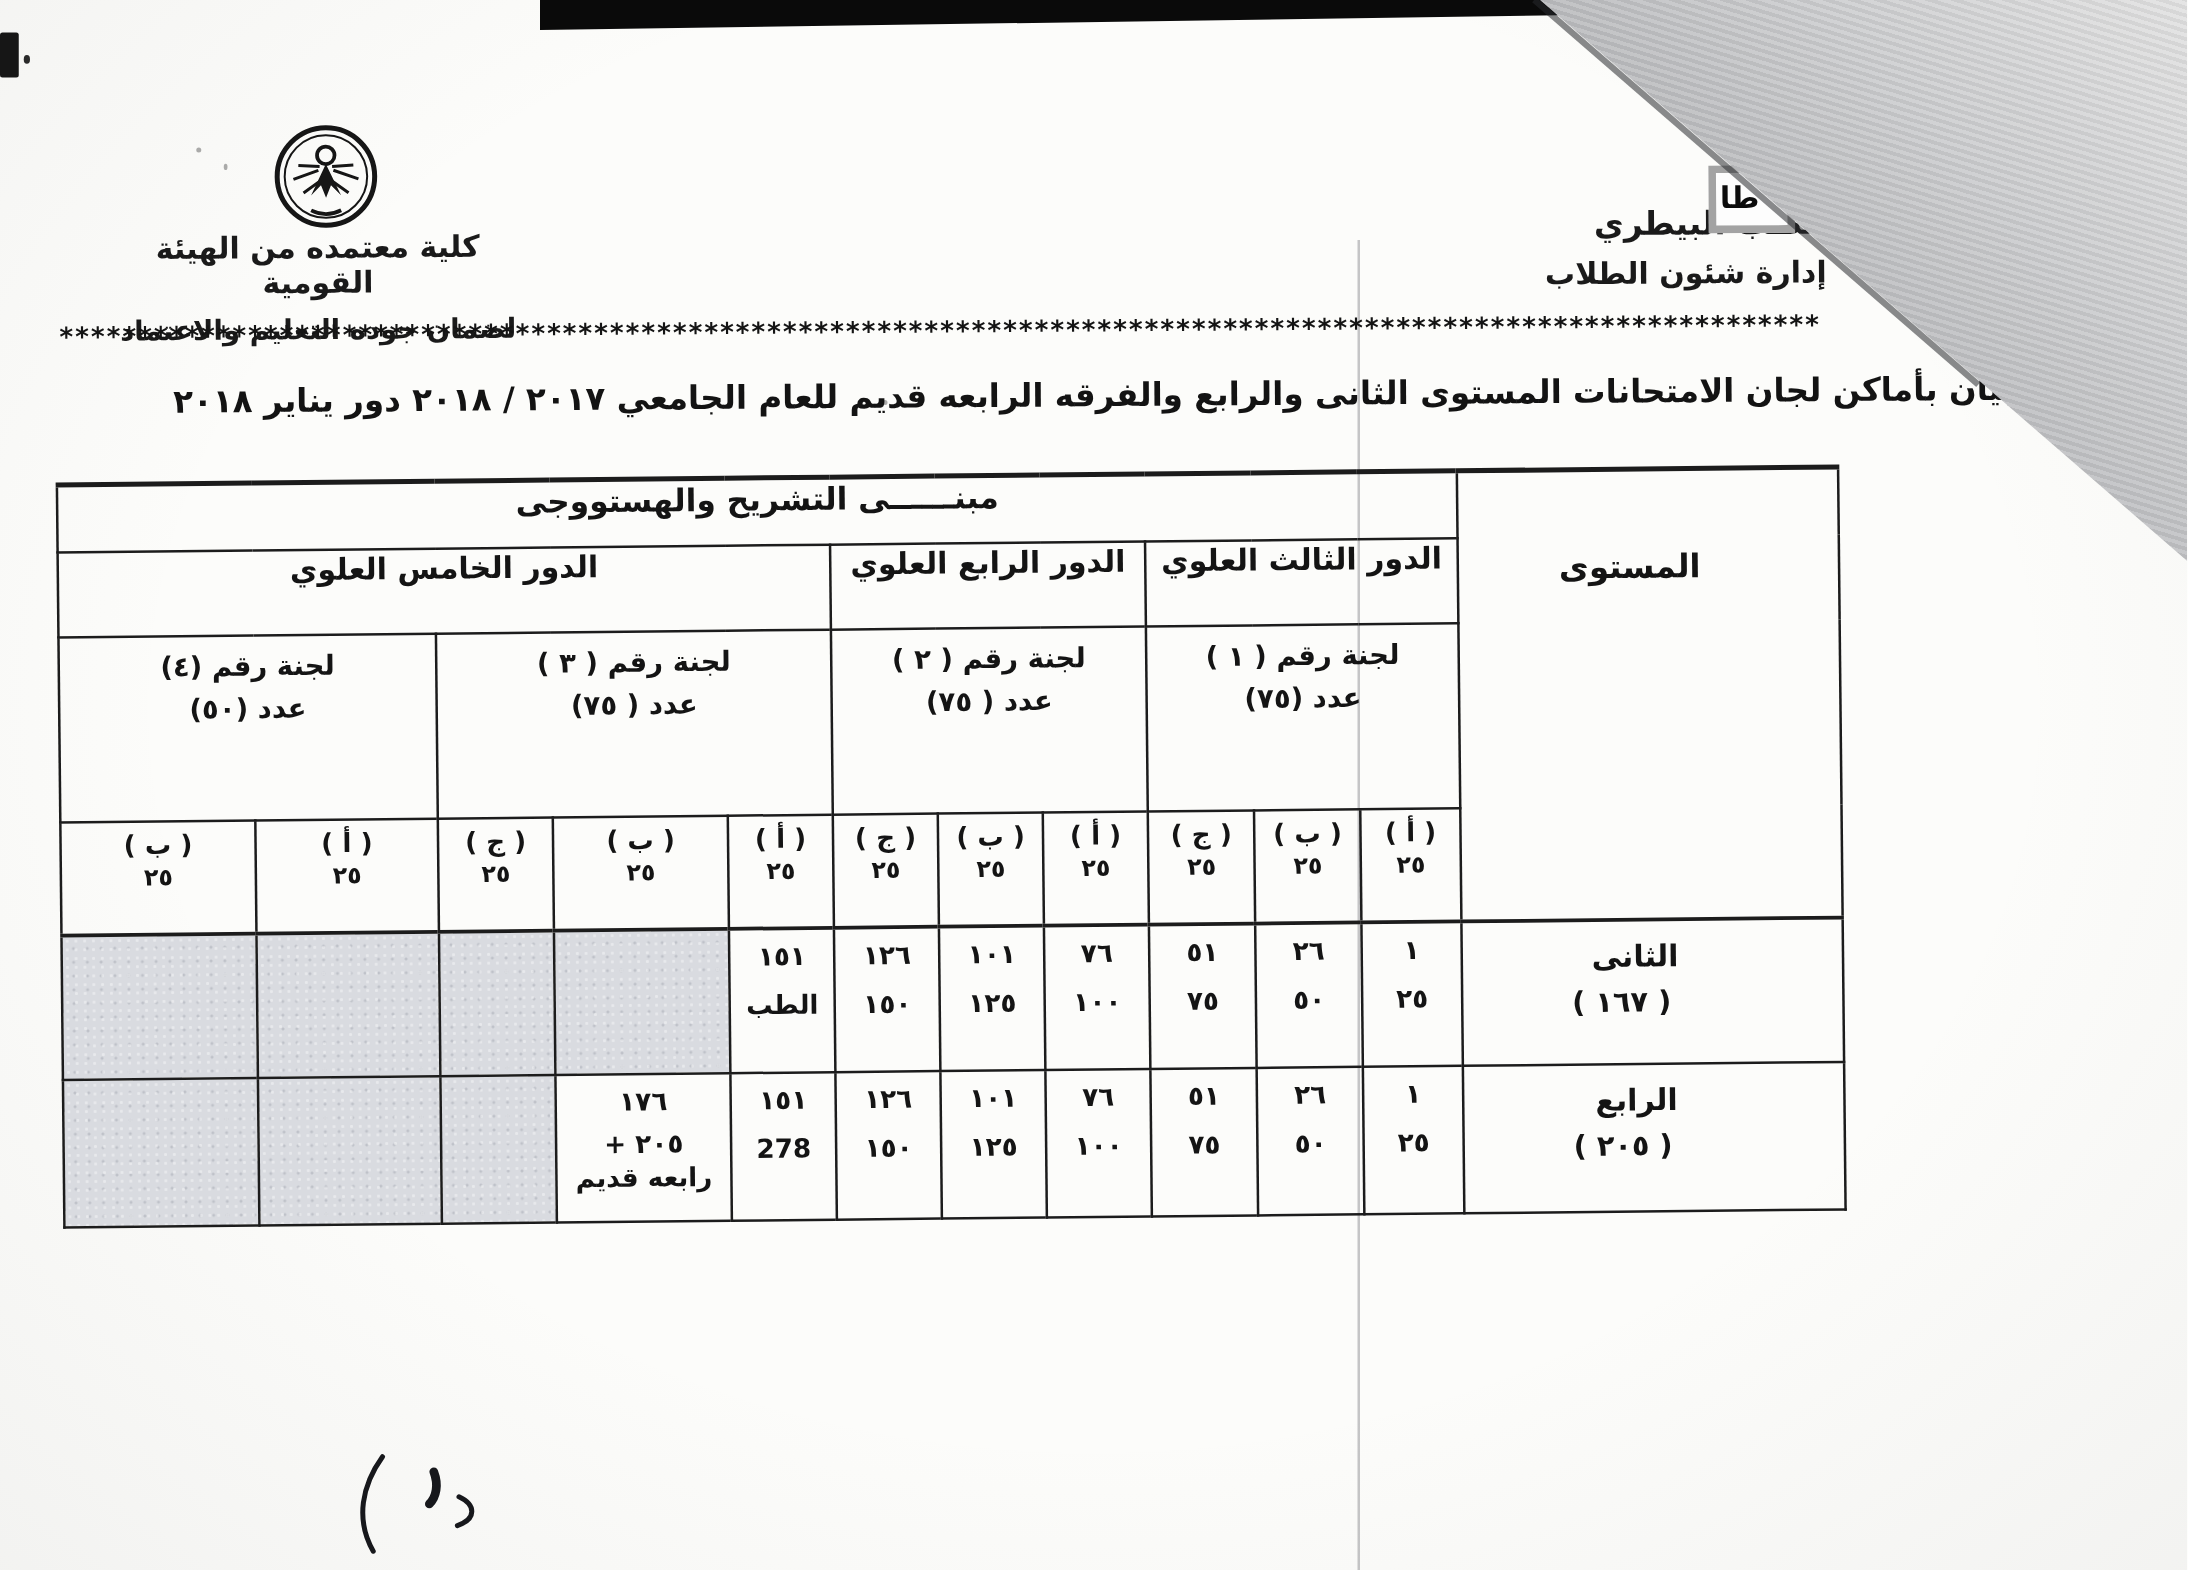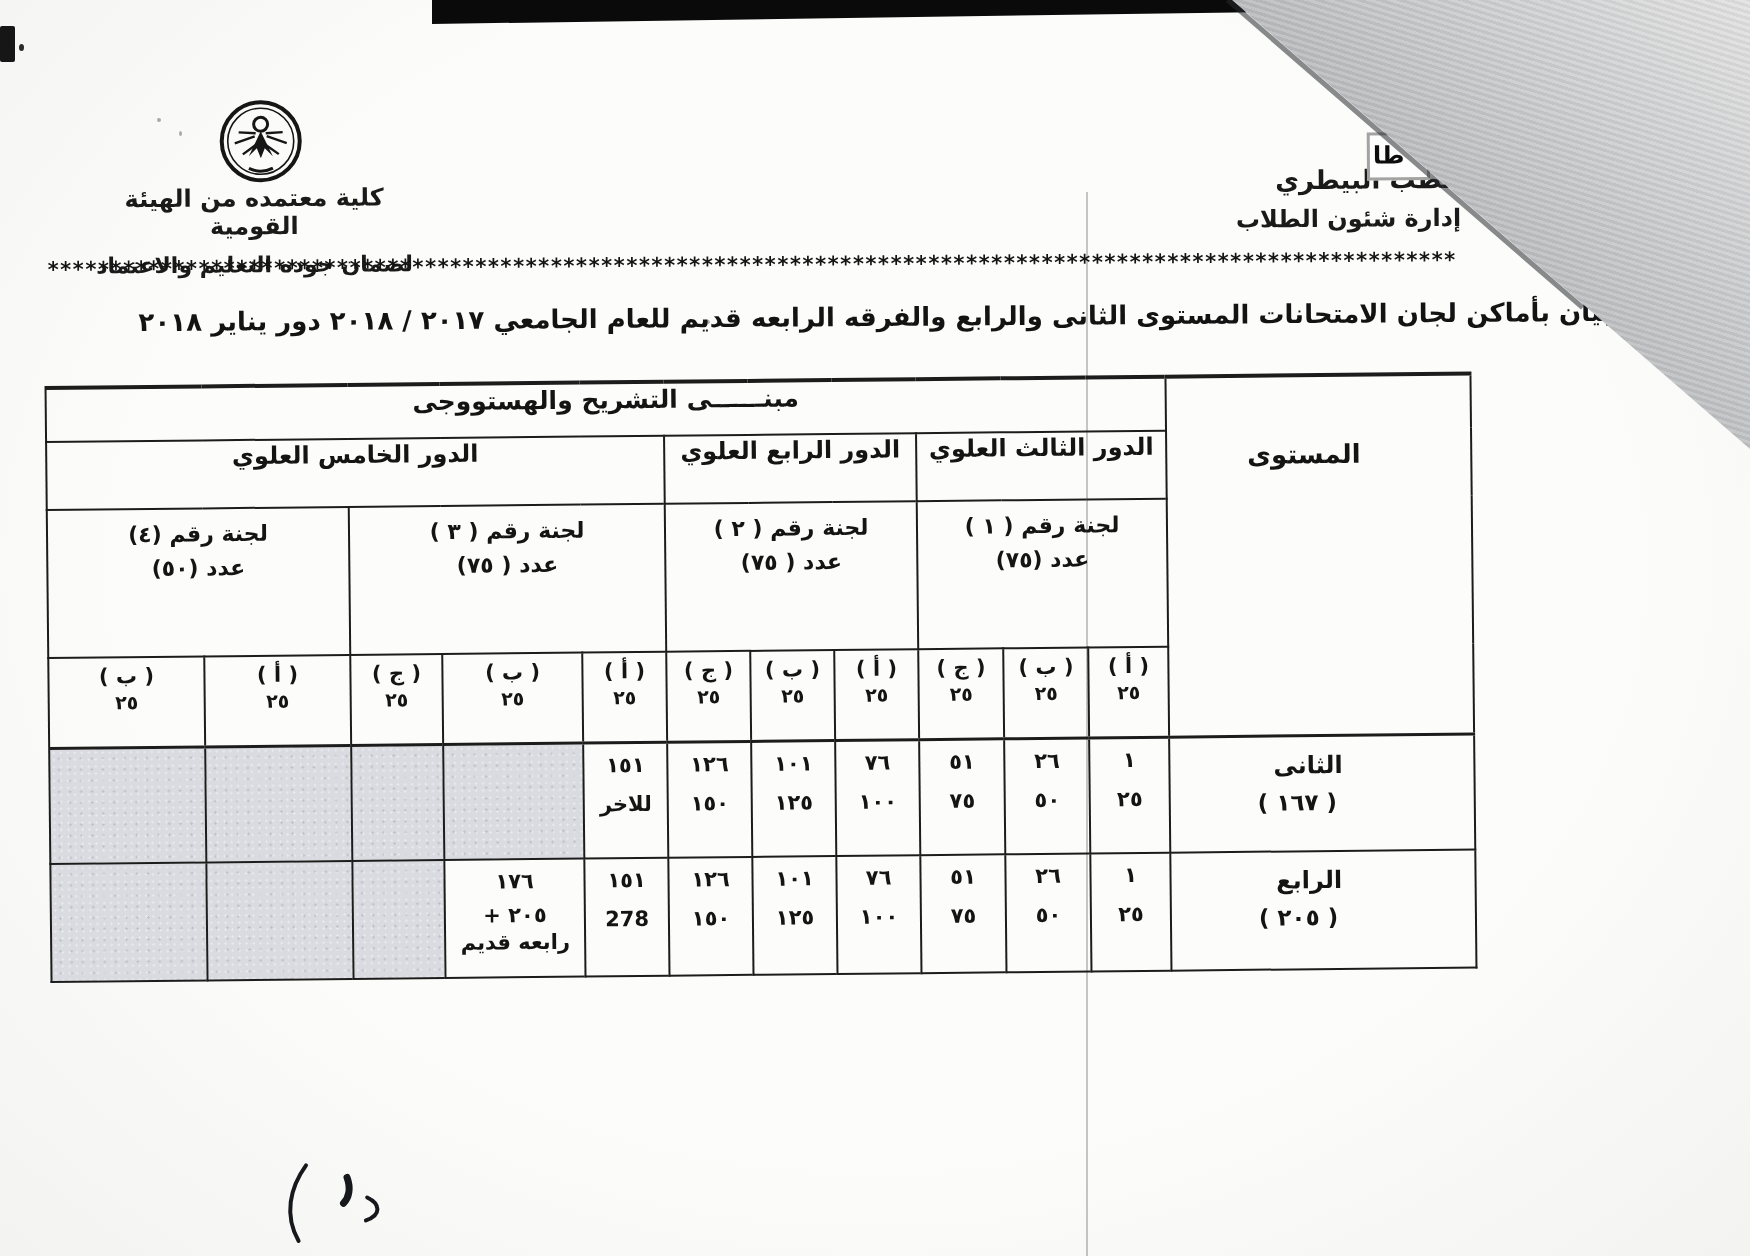--- a/index.html
+++ b/index.html
@@ -52,21 +52,21 @@
   
   .logo{position:absolute; left:220px; top:94px; width:84px; height:86px;}
   .acc-block{position:absolute; left:95px; top:180px; width:320px; text-align:center; direction:rtl;}
   .acc-line1{font-size:24px; font-weight:bold; letter-spacing:0;}
   .acc-line2{font-size:22px; font-weight:bold; margin-top:12px;}
   .right-block{position:absolute; left:1150px; top:168px; width:312px; text-align:right; direction:rtl; z-index:3;}
   .right-line1{font-size:26px; font-weight:bold;}
   .right-line2{font-size:24px; font-weight:bold; margin-top:10px;}
   .logo-box{
     position:absolute; left:1368px; top:136px; width:54px; height:42px;
-    border:3px solid #a3a3a3; background:#fdfdfd; z-index:4;
+    border:6px solid #a3a3a3; background:#fdfdfd; z-index:4;
     overflow:hidden; font-weight:bold; font-size:24px; line-height:40px; text-align:left;
     padding-left:3px; color:#0c0c0c;
   }
   .stars{
     position:absolute; left:48px; top:252px; width:1475px;
     font-size:21px; font-weight:bold; letter-spacing:1.6px;
     white-space:nowrap; overflow:hidden; color:#141414;
   }
   .doc-title{
     position:absolute; left:125px; top:302px; width:1500px;
@@ -263,21 +263,21 @@
         <td class="datacell">
               <div class="num-from">١٠١</div>
               <div class="num-to">١٢٥</div>
             </td>
         <td class="datacell">
               <div class="num-from">١٢٦</div>
               <div class="num-to">١٥٠</div>
             </td>
         <td class="datacell">
               <div class="num-from">١٥١</div>
-              <div class="num-to">للاخر</div>
+              <div class="num-to">الطب</div>
             </td>
         <td class="shaded"></td>
         <td class="shaded"></td>
         <td class="shaded"></td>
         <td class="shaded"></td>
       </tr>
       <tr class="r-data2" style="height:118px;">
         <td class="level-cell">
           <div>الرابع</div>
           <div class="level-total">( ٢٠٥ )</div>

